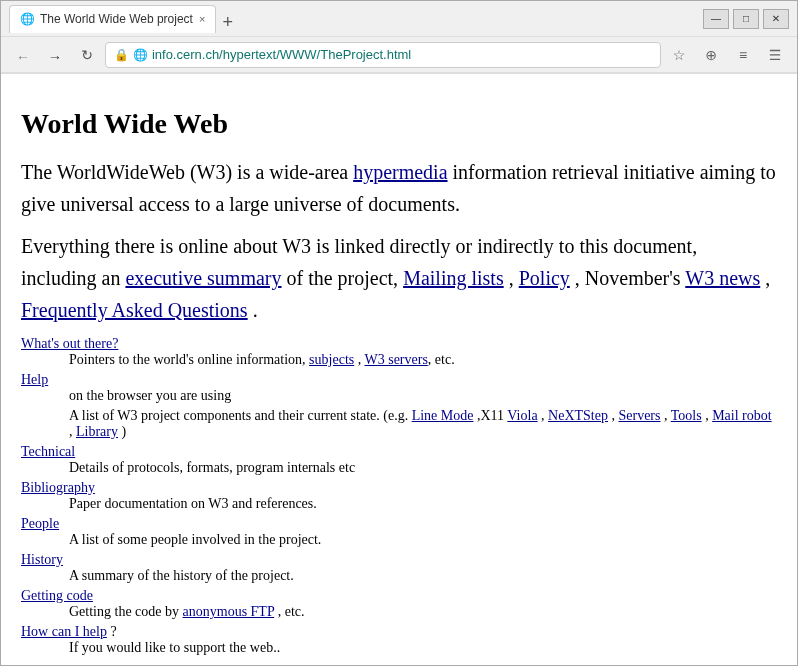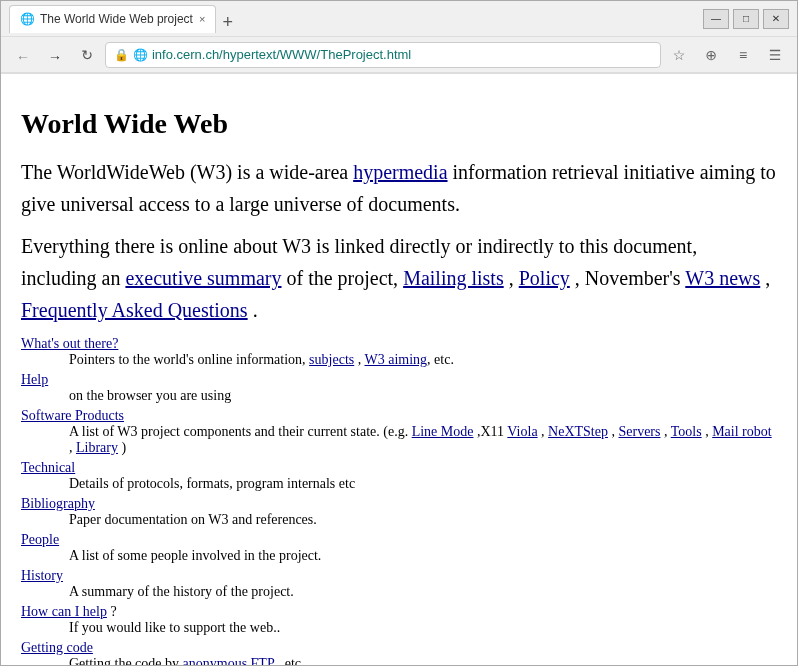--- a/index.html
+++ b/index.html
@@ -89,30 +89,29 @@
     </p>
 
     <p class="main-text">
       <span>Everything there is online about W3 is linked directly or indirectly to this document, including an </span><a href="#">executive summary</a><span> of the project, </span><a href="#">Mailing lists</a><span> , </span><a href="#">Policy</a><span> , November's </span><a href="#">W3 news</a><span> , </span><a href="#">Frequently Asked Questions</a><span> .</span>
     </p>
 
     <div class="section-list">
 
       <div class="section-item">
         <a href="#" class="section-link">What's out there?</a>
-        <span class="section-desc">Pointers to the world's online information, <a href="#">subjects</a> , <a href="#">W3 aiming</a>, etc.</span>
+        <span class="section-desc">Pointers to the world's online information, <a href="#">subjects</a> , <a href="#">W3 servers</a>, etc.</span>
       </div>
 
       <div class="section-item">
         <a href="#" class="section-link">Help</a>
         <span class="section-desc">on the browser you are using</span>
       </div>
 
       <div class="section-item">
-        <a href="#" class="section-link">Software Products</a>
         <span class="section-desc">A list of W3 project components and their current state. (e.g. <a href="#">Line Mode</a> ,X11 <a href="#">Viola</a> , <a href="#">NeXTStep</a> , <a href="#">Servers</a> , <a href="#">Tools</a> , <a href="#">Mail robot</a> , <a href="#">Library</a> )</span>
       </div>
 
       <div class="section-item">
         <a href="#" class="section-link">Technical</a>
         <span class="section-desc">Details of protocols, formats, program internals etc</span>
       </div>
 
       <div class="section-item">
         <a href="#" class="section-link">Bibliography</a>
@@ -123,24 +122,24 @@
         <a href="#" class="section-link">People</a>
         <span class="section-desc">A list of some people involved in the project.</span>
       </div>
 
       <div class="section-item">
         <a href="#" class="section-link">History</a>
         <span class="section-desc">A summary of the history of the project.</span>
       </div>
 
       <div class="section-item">
-        <span class="section-link"><a href="#">How can I help</a> ?</span>
-        <span class="section-desc">If you would like to support the web..</span>
+        <a href="#" class="section-link">Getting code</a>
+        <span class="section-desc">Getting the code by <a href="#">anonymous FTP</a> , etc.</span>
       </div>
 
       <div class="section-item">
-        <a href="#" class="section-link">Getting code</a>
-        <span class="section-desc">Getting the code by <a href="#">anonymous FTP</a> , etc.</span>
+        <span class="section-link"><a href="#">How can I help</a> ?</span>
+        <span class="section-desc">If you would like to support the web..</span>
       </div>
 
     </div>
   </div>
 </div>
 
 </body></html>

